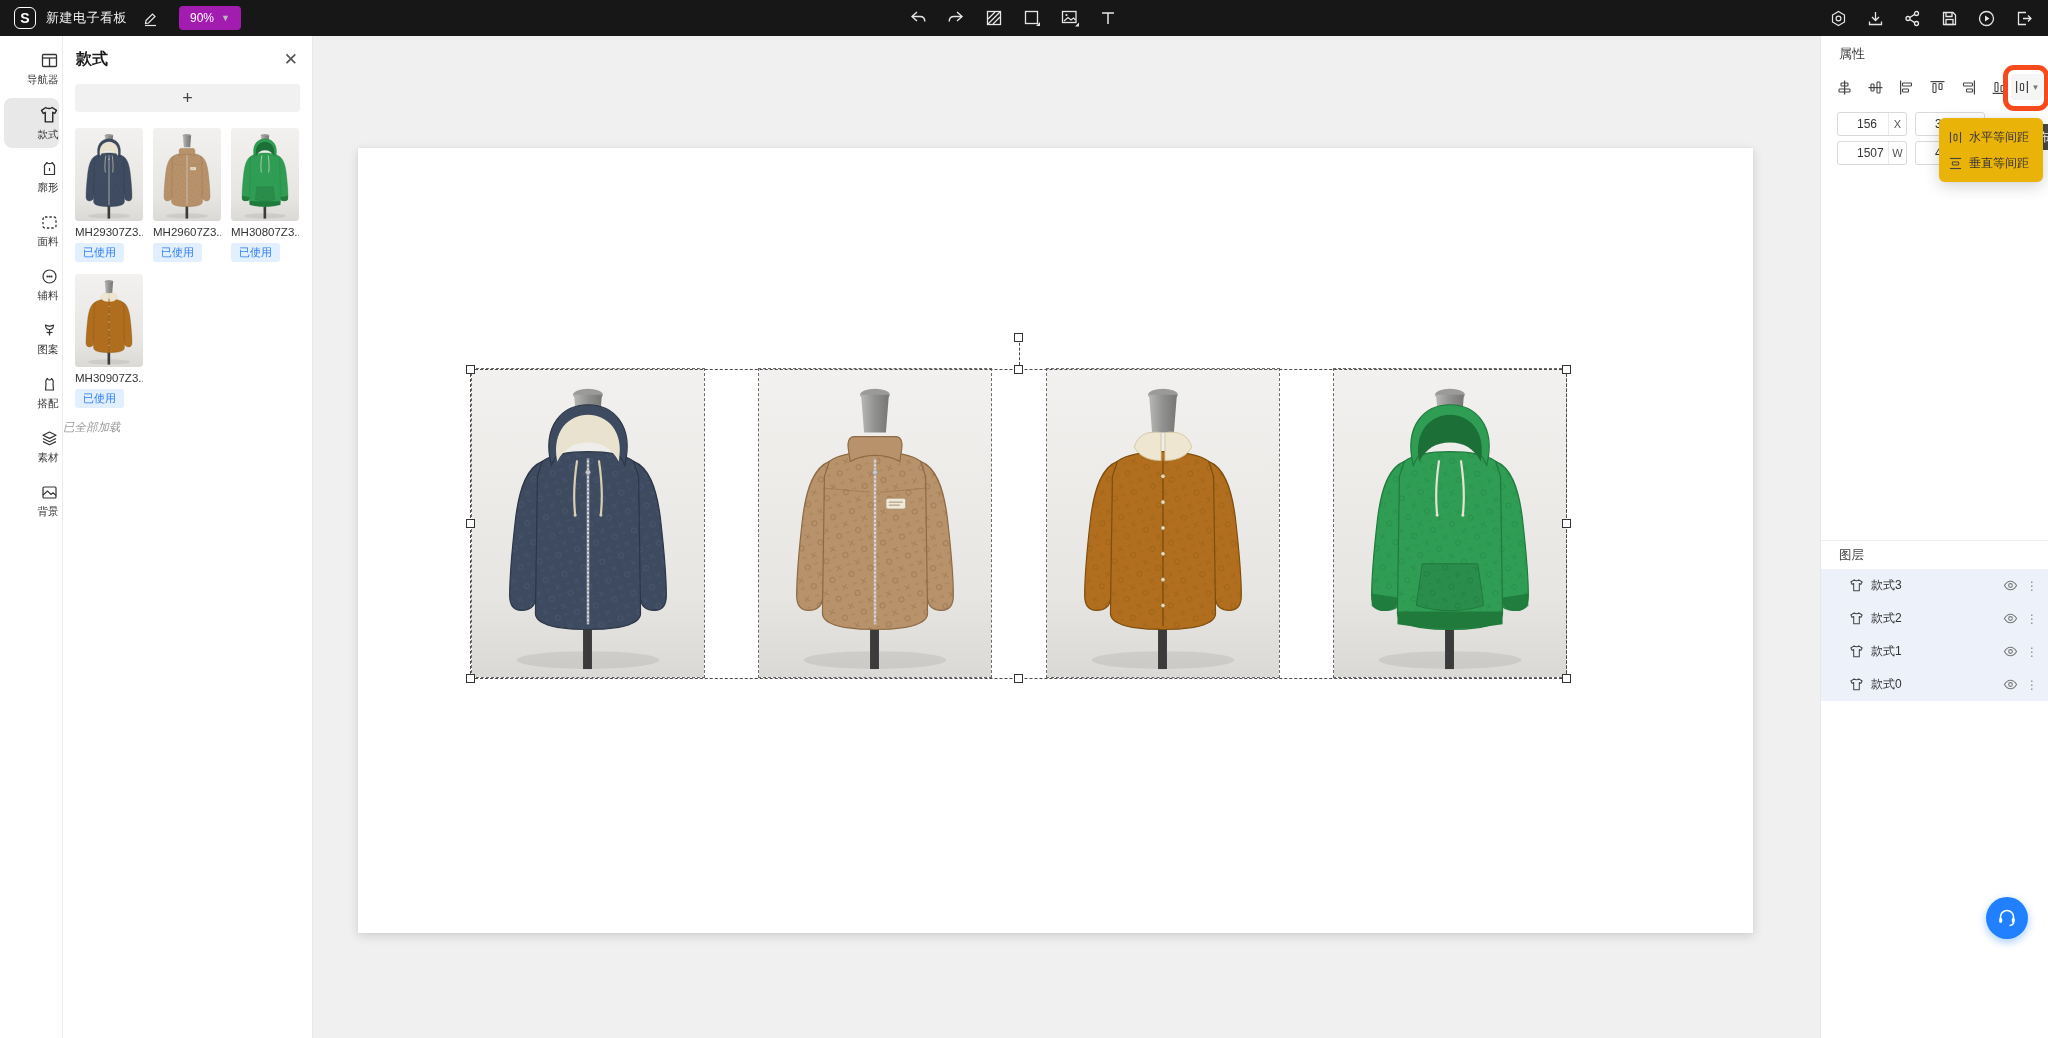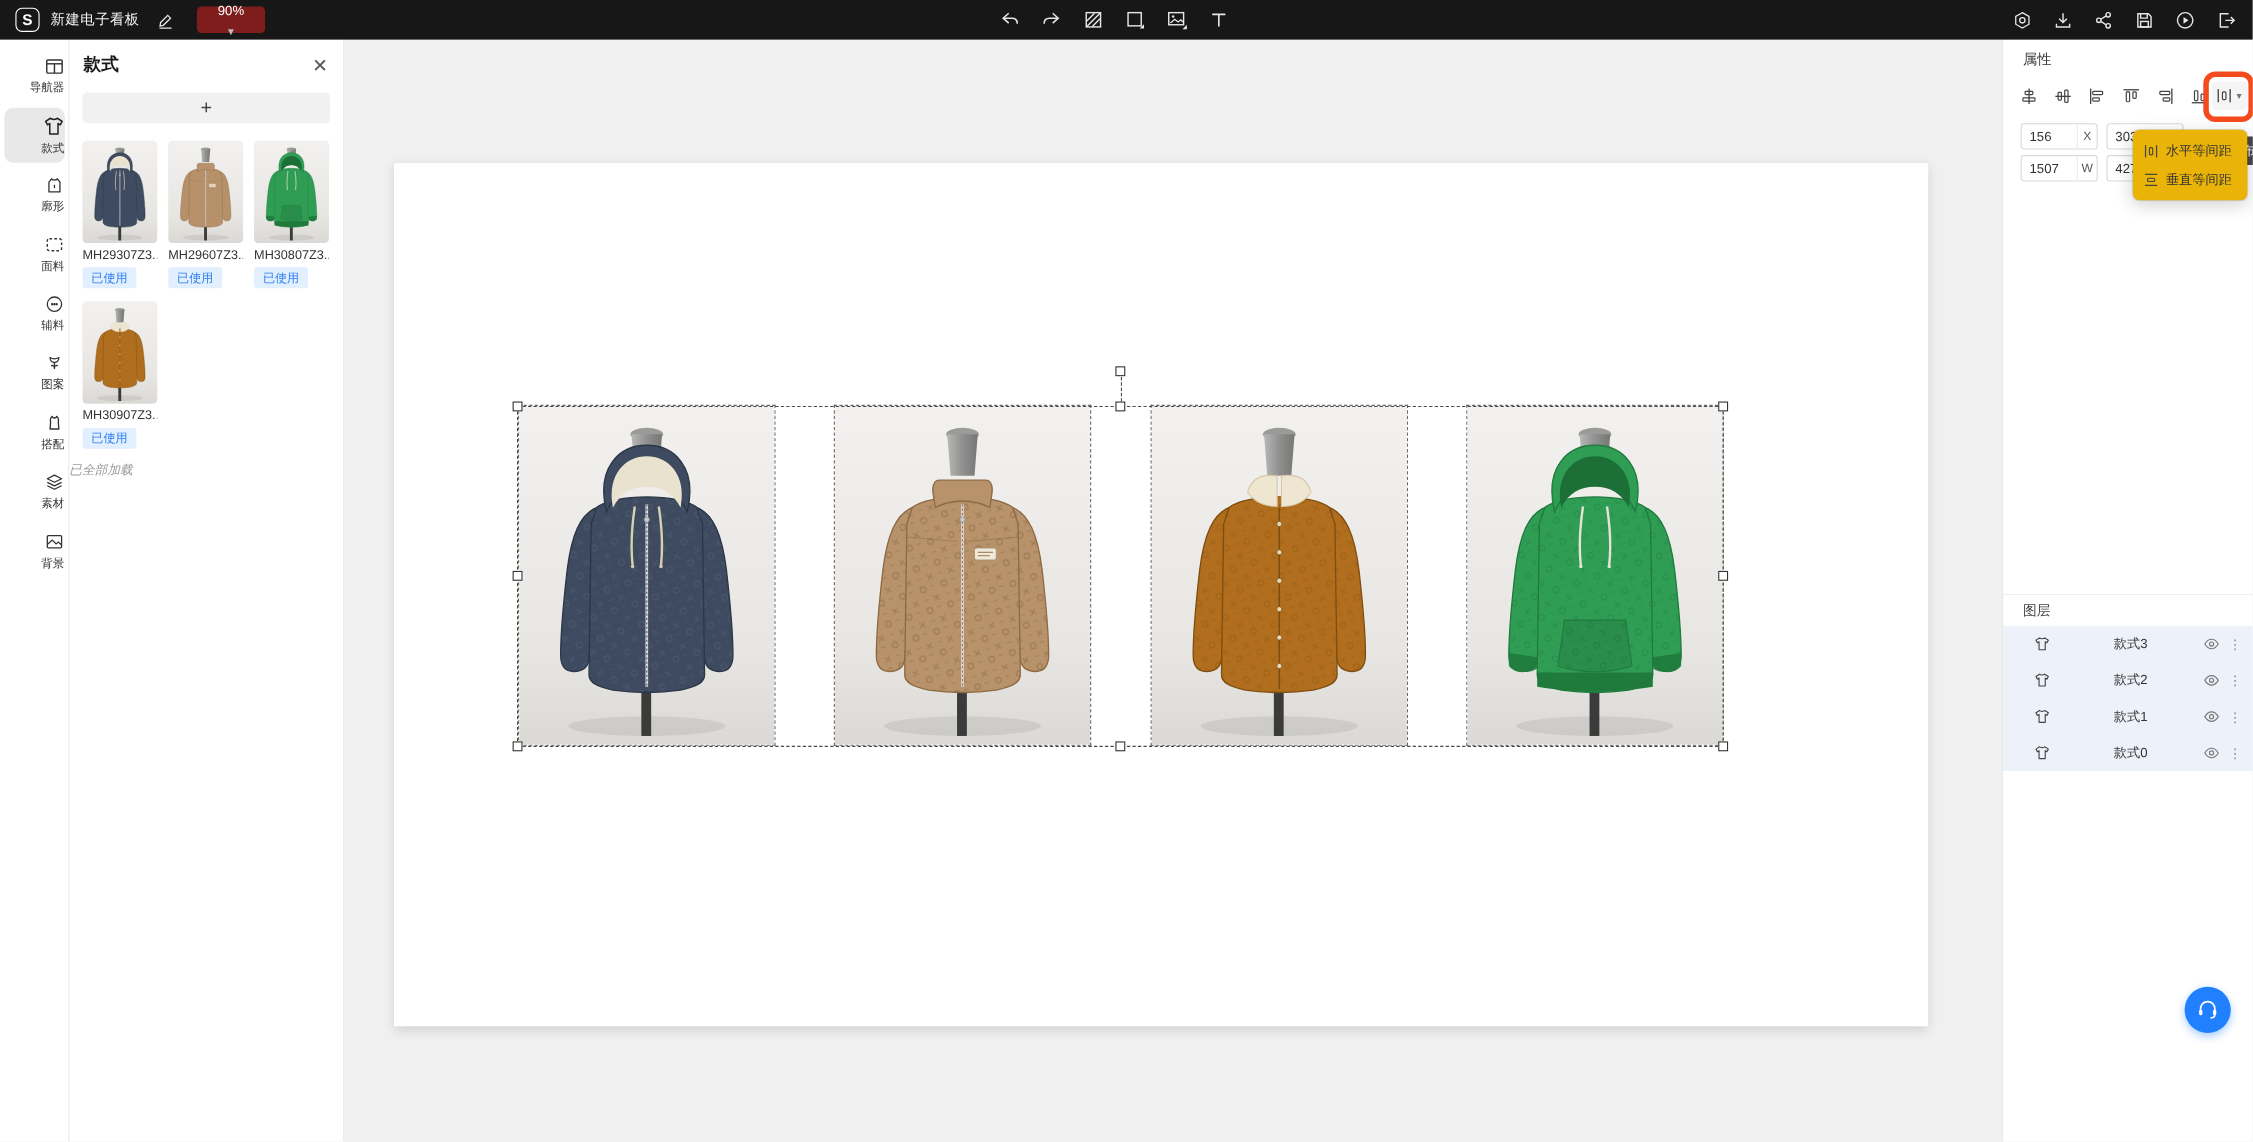--- a/index.html
+++ b/index.html
@@ -6,21 +6,21 @@
   html,body { width:2048px; height:1038px; overflow:hidden; font-family:"Liberation Sans","DejaVu Sans",sans-serif; background:#f0f0f0; }
   .stage { position:relative; width:2048px; height:1038px; }
 
   
   .topbar { position:absolute; top:0; left:0; width:2048px; height:36px; background:#171717; display:flex; align-items:center; z-index:50; }
   .tb-left { display:flex; align-items:center; gap:10px; padding-left:14px; }
   .logo-box { width:22px; height:22px; border:1.6px solid #fff; border-radius:6px; color:#fff; font-weight:bold; font-size:14px; display:flex; align-items:center; justify-content:center; }
   .doc-title { color:#f2f2f2; font-size:13px; letter-spacing:.5px; }
   .tb-iconbtn { width:26px; height:26px; display:flex; align-items:center; justify-content:center; border-radius:4px; cursor:pointer; }
   .tb-iconbtn svg { display:block; }
-  .zoom-select { margin-left:6px; height:24px; min-width:62px; background:#7f1d1d; border-radius:4px; color:#fff; font-size:12px; display:flex; align-items:center; justify-content:center; gap:7px; padding:0 8px; cursor:pointer;flex-direction:column; }
+  .zoom-select { margin-left:6px; height:24px; min-width:62px; background:#a21caf; border-radius:4px; color:#fff; font-size:12px; display:flex; align-items:center; justify-content:center; gap:7px; padding:0 8px; cursor:pointer; }
   .zoom-caret { font-size:9px; color:#bbb; }
   .tb-center { position:absolute; left:905px; top:0; height:36px; display:flex; align-items:center; gap:12px; }
   .tb-right { position:absolute; right:12px; top:0; height:36px; display:flex; align-items:center; gap:11px; }
 
   
   .rail { position:absolute; top:36px; left:0; width:63px; height:1002px; background:#fff; border-right:1px solid #ececec; padding-top:8px; z-index:30; }
   .rail-item { width:55px; margin:0 auto 4px auto; height:50px; border-radius:8px; display:flex; flex-direction:column; align-items:flex-end; justify-content:center; gap:3px; cursor:pointer; }
   .rail-item.active { background:#e8e8e8; }
   .rail-item .lbl { font-size:10.5px; color:#333; }
   .rail-item svg { display:block; }
@@ -55,32 +55,32 @@
   .props-panel { position:absolute; top:36px; right:0; width:228px; height:1002px; background:#fff; border-left:1px solid #e8e8e8; z-index:40; }
   .pp-title { padding:9px 0 0 18px; font-size:13px; color:#3c3c3c; }
   .align-row { position:absolute; top:44px; left:16px; display:flex; align-items:center; gap:16px; }
   .align-ic { width:15px; height:15px; display:flex; align-items:center; justify-content:center; cursor:pointer; }
   .dist-btn { position:absolute; top:38px; left:190px; width:32px; height:26px; background:#f5f5f5; border-radius:4px; display:flex; align-items:center; justify-content:center; gap:3px; cursor:pointer; }
   .dist-caret { font-size:8px; color:#777; }
   .red-annot { position:absolute; top:29px; left:182px; width:46px; height:46px; border:5px solid #f54a1d; border-radius:11px; z-index:60; pointer-events:none; }
   .field-row { position:absolute; left:16px; display:flex; gap:8px; }
   .fr1 { top:76px; } .fr2 { top:105px;align-items:center; }
   .pfield { display:flex; align-items:center; width:70px; height:24px; border:1px solid #d9d9d9; border-radius:3px; background:#fff; }
-  .pfield input { width:100%; min-width:0; border:none; outline:none; font-size:12px; color:#333; padding-left:7px; font-family:inherit; background:transparent; }
+  .pfield input { width:100%; min-width:0; border:none; outline:none; font-size:12px; color:#333; padding-left:7px; font-family:inherit; background:transparent;margin-left:12px; }
   .pfield .suffix { flex:0 0 18px; text-align:center; font-size:11px; color:#555; border-left:1px solid #ececec; line-height:22px; }
   .dd-menu { position:absolute; top:82px; left:118px; width:104px; background:#eab308; border-radius:6px; box-shadow:0 4px 16px rgba(0,0,0,.18), 0 0 1px rgba(0,0,0,.12); padding:6px 0; z-index:55; }
   .dd-item { height:26px; display:flex; align-items:center; gap:7px; padding:0 10px; font-size:12px; color:#333; cursor:pointer; white-space:nowrap; }
   .edge-tip { position:absolute; top:88px; left:212px; width:40px; height:26px; background:#474747; border-radius:4px; color:#fff; font-size:12px; display:flex; align-items:center; padding-left:5px; z-index:52; }
 
   .layers-sec { position:absolute; top:504px; left:0; width:100%; border-top:1px solid #efefef; }
   .lp-title { height:28px; display:flex; align-items:center; padding-left:18px; font-size:12.5px; color:#444; }
   .layer-rows { background:#edf1f9; }
   .layer-row { height:33px; display:flex; align-items:center; padding:0 10px 0 28px; cursor:pointer; }
   .layer-row .tsh { margin-right:7px; display:flex; }
-  .layer-row .lname { font-size:12px; color:#333; flex:1;text-align:center; }
+  .layer-row .lname { font-size:12px; color:#333; flex:1; }
   .layer-row .l-eye { display:flex; margin-right:8px; cursor:pointer; }
   .layer-row .l-kebab { color:#8a8a8a; font-size:12px; cursor:pointer; letter-spacing:0; }
 
   
   .support-btn { position:absolute; left:1986px; top:897px; width:42px; height:42px; border-radius:50%; background:#2080ff; display:flex; align-items:center; justify-content:center; box-shadow:0 3px 8px rgba(32,128,255,.4); cursor:pointer; z-index:70; }
 </style>
 </head>
 <body>
 
 <div class="stage">

